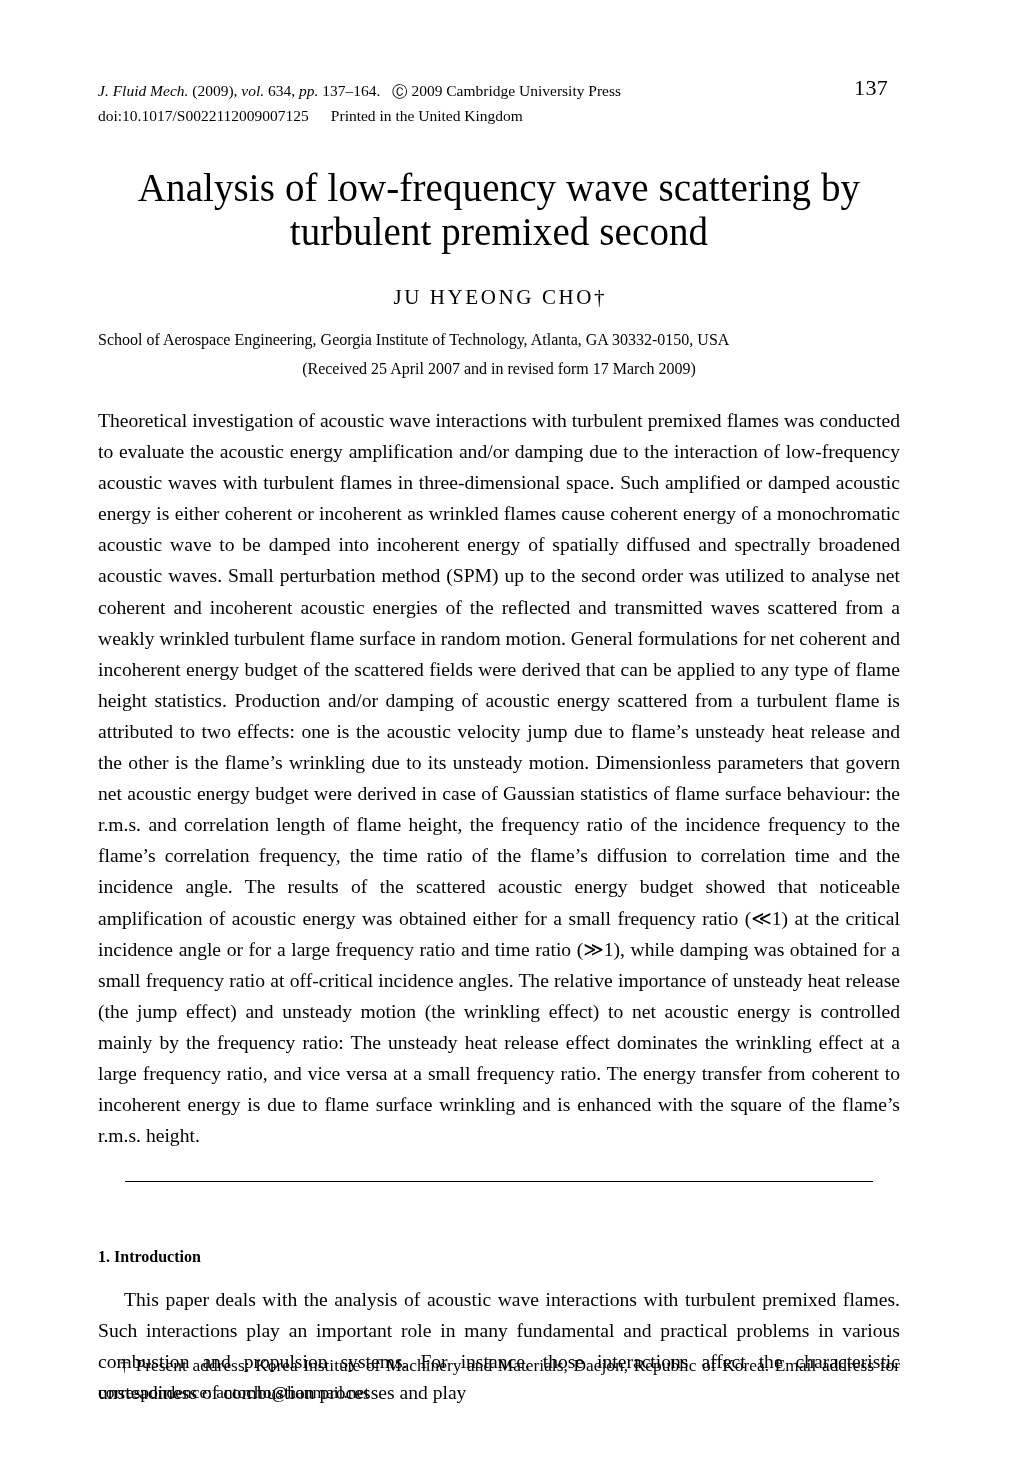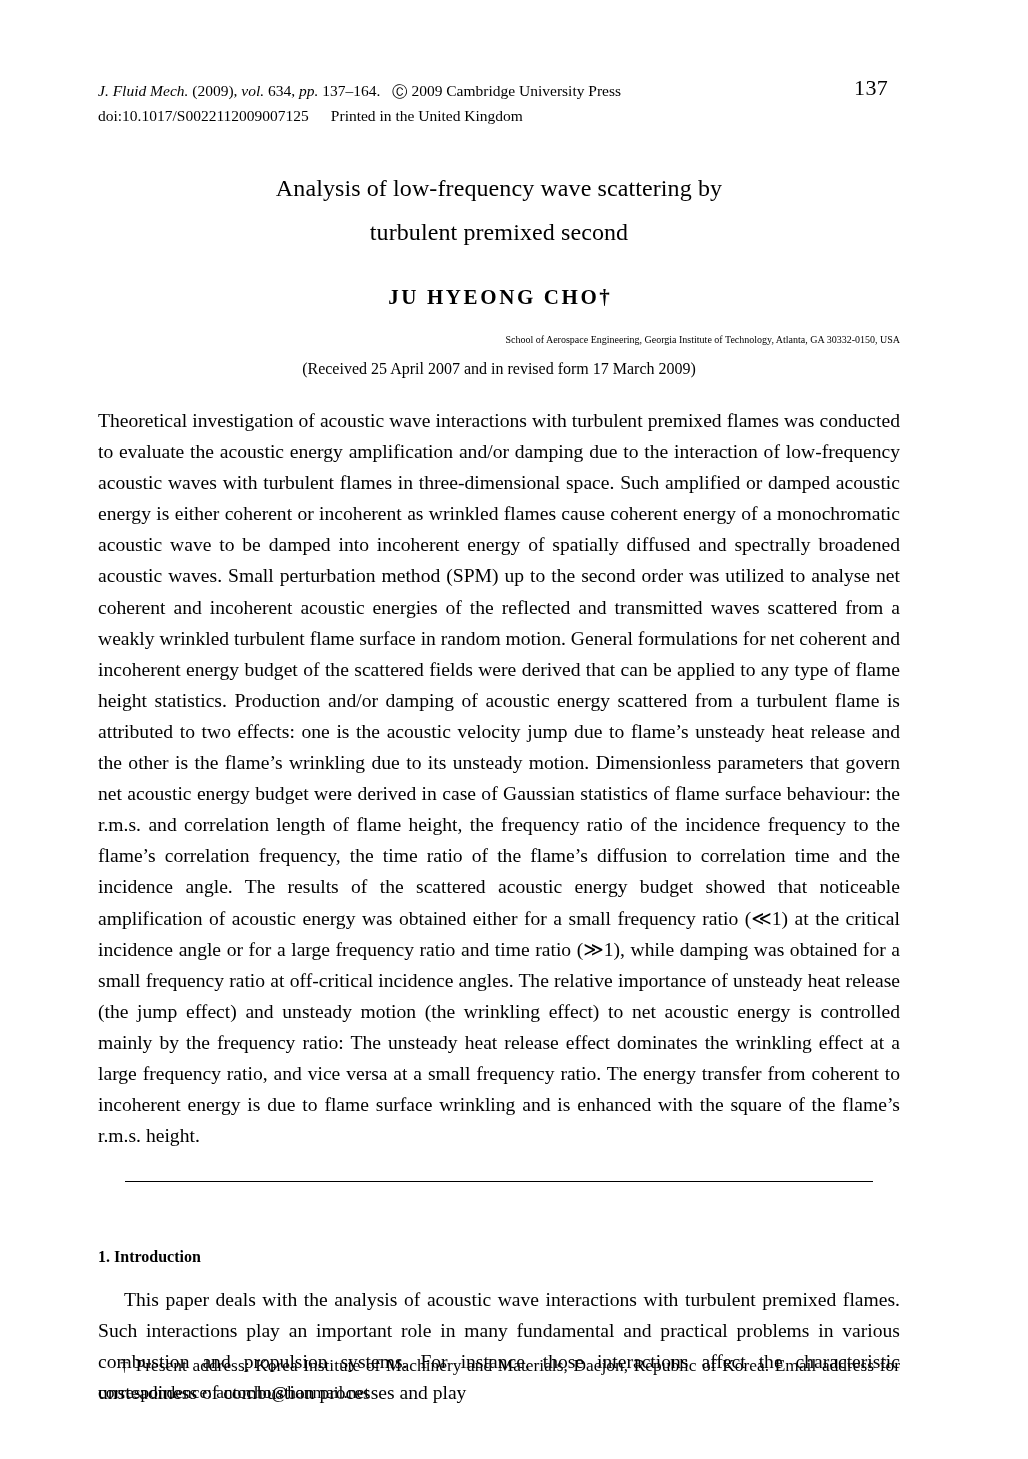--- a/index.html
+++ b/index.html
@@ -53,44 +53,44 @@
     top: -4px;
     font-size: 22px;
     line-height: 28px;
     letter-spacing: 0.3px;
   }
 
   
   .title {
     margin-top: 38px;
     text-align: center;
-    font-size: 24px;
+    font-size: 39px;
     line-height: 44px;
     font-weight: 400;
     letter-spacing: 0.1px;
   }
   .title .t-line { display: block; }
 
   
   .author {
     margin-top: 30px;
     text-align: center;
     font-size: 21px;
     line-height: 26px;
     letter-spacing: 2.6px;
-    font-weight: 700;
+    font-weight: 400;
   }
   .dagger-sup {
     letter-spacing: 0;
   }
 
   .affiliation {
     margin-top: 19px;
-    text-align: right;
-    font-size: 10px;
+    text-align: left;
+    font-size: 16px;
     line-height: 21px;
   }
 
   .received {
     margin-top: 8px;
     text-align: center;
     font-size: 16px;
     line-height: 21px;
   }
 

